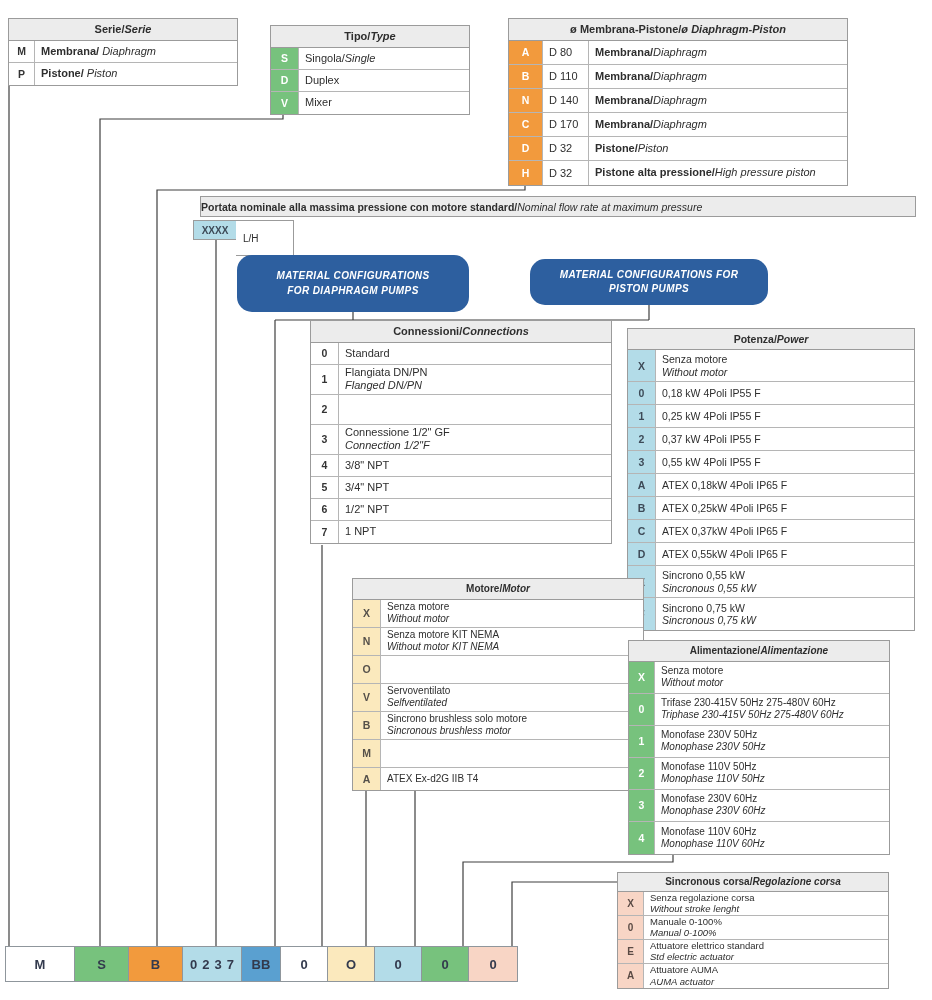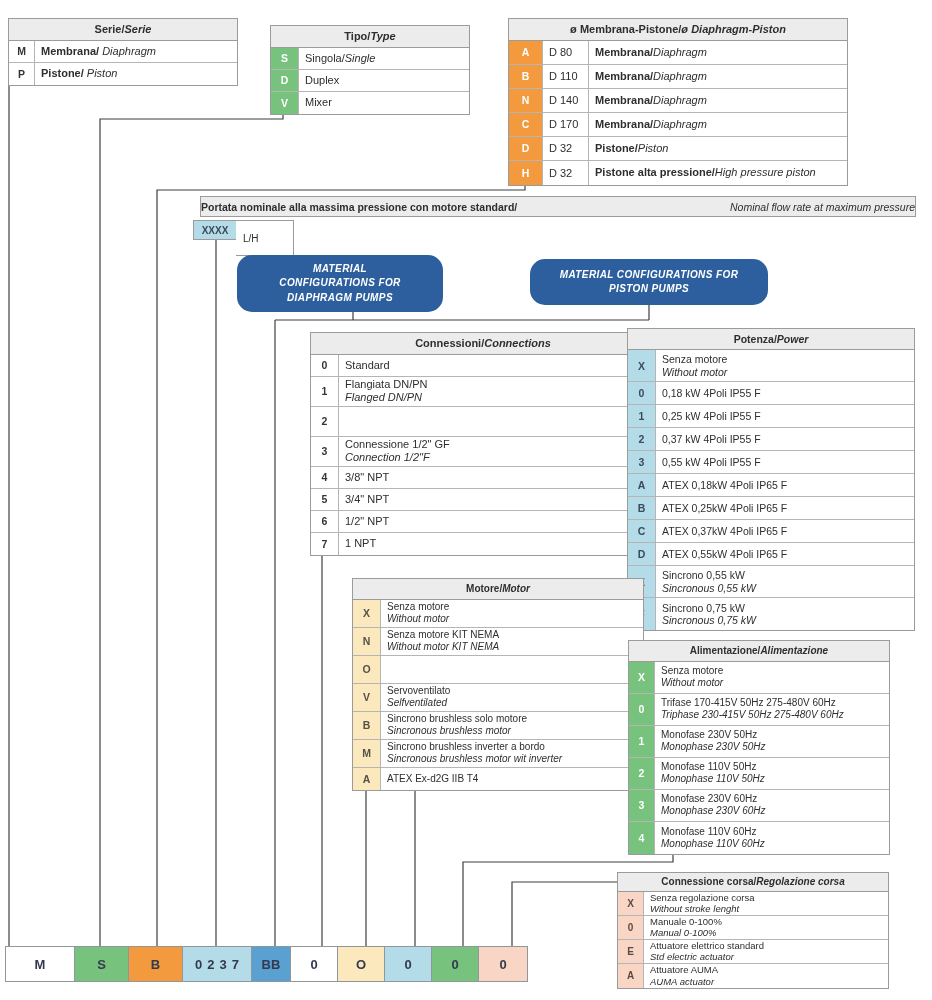--- a/index.html
+++ b/index.html
@@ -25,47 +25,47 @@
   .cc-yellow{background:var(--yellow);color:#55504a}
   .cc-pink{background:var(--pink);color:#5a4a44}
   .trow.h1{height:22px}.trow.h2{height:30px}
   .t-serie{left:8px;top:18px;width:230px}
   .t-serie .tcode{width:26px;min-width:26px}
   .t-serie .dline span:not(.ital),.t-membrana .dline span:not(.ital){font-weight:600}
   .t-tipo{left:270px;top:25px;width:200px}
   .t-membrana{left:508px;top:18px;width:340px}
   .t-membrana .tcode{width:34px;min-width:34px}
   .t-membrana .trow.h1{height:24px}
-  .t-connessioni{left:310px;top:332px;width:346px}
+  .t-connessioni{left:310px;top:320px;width:302px}
   .t-potenza{left:627px;top:328px;width:288px;font-size:10.5px}
   .t-potenza .trow.h1{height:23px}
   .t-potenza .trow.h2{height:32px}
   .t-motore{left:352px;top:578px;width:292px;font-size:10px}
   .t-motore .trow.h2{height:28px}
   .t-alimentazione{left:628px;top:640px;width:262px;font-size:10px}
   .t-alimentazione .tcode{width:26px;min-width:26px}
   .t-alimentazione .trow.h2{height:32px}
   .t-regolazione{left:617px;top:872px;width:272px;font-size:9.5px}
   .t-regolazione .tbl-title{font-size:10px;padding:3px 2px}
   .t-regolazione .tcode{width:26px;min-width:26px;font-size:10px}
   .t-regolazione .trow.h2{height:24px}
-  .portata-bar{position:absolute;left:200px;top:196px;width:716px;height:21px;z-index:2;background:var(--header_gray);border:1px solid #9b9b9b;display:flex;align-items:center;justify-content:space-between;font-size:10.5px;font-weight:600}
+  .portata-bar{position:absolute;left:200px;top:196px;width:716px;height:21px;z-index:2;background:var(--header_gray);border:1px solid #9b9b9b;display:flex;align-items:center;justify-content:flex-start;font-size:10.5px;font-weight:600}
   .portata-bar .ital{font-weight:400}
   .xxxx-cell{position:absolute;left:193px;top:220px;width:44px;height:20px;z-index:2;background:var(--lightblue);border:1px solid #9b9b9b;display:flex;align-items:center;justify-content:center;font-size:10px;font-weight:700;color:#3d4a57}
   .lh-cell{position:absolute;left:236px;top:220px;width:58px;height:36px;z-index:2;background:#fff;border:1px solid #9b9b9b;border-left:none;display:flex;align-items:center;padding-left:7px;font-size:10px}
   .pill{position:absolute;z-index:2;background:var(--button_blue);color:#fff;border-radius:15px;display:flex;align-items:center;justify-content:center;text-align:center;font-size:10px;font-weight:600;font-style:italic;letter-spacing:.4px;line-height:1.45;cursor:pointer}
-  .pill-d{left:237px;top:255px;width:206px;height:57px;padding:0 38px}
+  .pill-d{left:237px;top:255px;width:232px;height:57px;padding:0 38px}
   .pill-p{left:530px;top:259px;width:238px;height:46px;padding:0 26px}
   .code-row{position:absolute;left:5px;top:946px;height:36px;z-index:2;display:flex}
   .code-row .code-cell{border:1px solid #8f969c;margin-left:-1px;display:flex;align-items:center;justify-content:center;font-size:13px;font-weight:700;color:#333a4d;height:100%}
   .code-row .code-cell:first-child{margin-left:0}
   .code-row .code-cell:nth-child(1){width:70px}
   .code-row .code-cell:nth-child(2){width:55px}
   .code-row .code-cell:nth-child(3){width:55px}
-  .code-row .code-cell:nth-child(4){width:70px;letter-spacing:5px;padding-left:5px}
+  .code-row .code-cell:nth-child(4){width:60px;letter-spacing:5px;padding-left:5px}
   .code-row .code-cell:nth-child(5){width:40px}
   .code-row .code-cell:nth-child(6),.code-row .code-cell:nth-child(7),
   .code-row .code-cell:nth-child(8),.code-row .code-cell:nth-child(9){width:48px}
   .code-row .code-cell:nth-child(10){width:50px}
 </style>
 </head>
 <body>
 
 <div class="canvas">
 
@@ -342,24 +342,20 @@
         </div>
         <div class="trow h2">
           <div class="tcode cc-yellow">B</div>
           <div class="tdesc">
             <div class="dline"><span>Sincrono brushless solo motore</span></div>
             <div class="dline"><span class="ital">Sincronous brushless motor</span></div>
           </div>
         </div>
         <div class="trow h2">
           <div class="tcode cc-yellow">M</div>
-          <div class="tdesc">
-            <div class="dline"><span>Sincrono brushless inverter a bordo</span></div>
-            <div class="dline"><span class="ital">Sincronous brushless motor wit inverter</span></div>
-          </div>
         </div>
         <div class="trow h1">
           <div class="tcode cc-yellow">A</div>
           <div class="tdesc">
             <div class="dline"><span>ATEX Ex-d2G IIB T4</span></div>
           </div>
         </div>
       </div>
   </div>
 
@@ -369,21 +365,21 @@
         <div class="trow h2">
           <div class="tcode cc-green">X</div>
           <div class="tdesc">
             <div class="dline"><span>Senza motore</span></div>
             <div class="dline"><span class="ital">Without motor</span></div>
           </div>
         </div>
         <div class="trow h2">
           <div class="tcode cc-green">0</div>
           <div class="tdesc">
-            <div class="dline"><span>Trifase 170-415V 50Hz 275-480V 60Hz</span></div>
+            <div class="dline"><span>Trifase 230-415V 50Hz 275-480V 60Hz</span></div>
             <div class="dline"><span class="ital">Triphase 230-415V 50Hz 275-480V 60Hz</span></div>
           </div>
         </div>
         <div class="trow h2">
           <div class="tcode cc-green">1</div>
           <div class="tdesc">
             <div class="dline"><span>Monofase 230V 50Hz</span></div>
             <div class="dline"><span class="ital">Monophase 230V 50Hz</span></div>
           </div>
         </div>
@@ -405,21 +401,21 @@
           <div class="tcode cc-green">4</div>
           <div class="tdesc">
             <div class="dline"><span>Monofase 110V 60Hz</span></div>
             <div class="dline"><span class="ital">Monophase 110V 60Hz</span></div>
           </div>
         </div>
       </div>
   </div>
 
   <div class="tbl t-regolazione">
-    <div class="tbl-title"><span>Connessione corsa/</span><span class="ital">Regolazione corsa</span></div>
+    <div class="tbl-title"><span>Sincronous corsa/</span><span class="ital">Regolazione corsa</span></div>
     <div class="tbl-body">
         <div class="trow h2">
           <div class="tcode cc-pink">X</div>
           <div class="tdesc">
             <div class="dline"><span>Senza regolazione corsa</span></div>
             <div class="dline"><span class="ital">Without stroke lenght</span></div>
           </div>
         </div>
         <div class="trow h2">
           <div class="tcode cc-pink">0</div>

